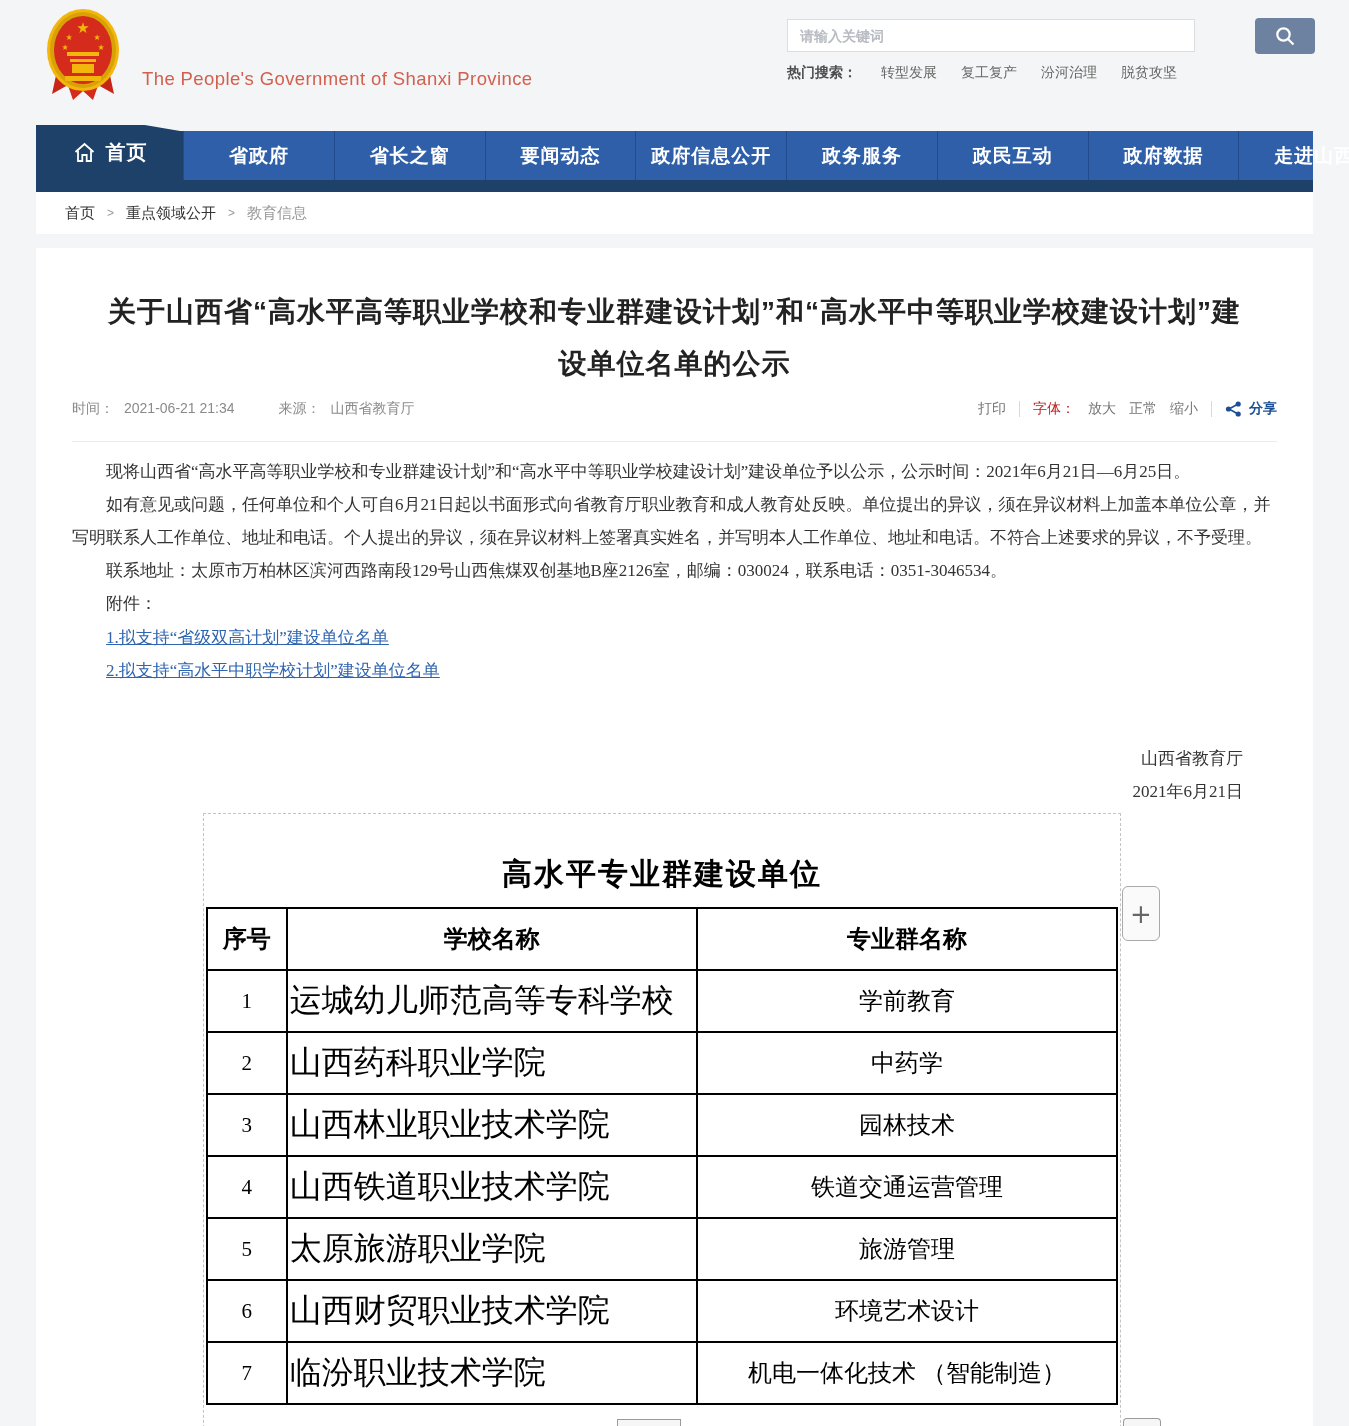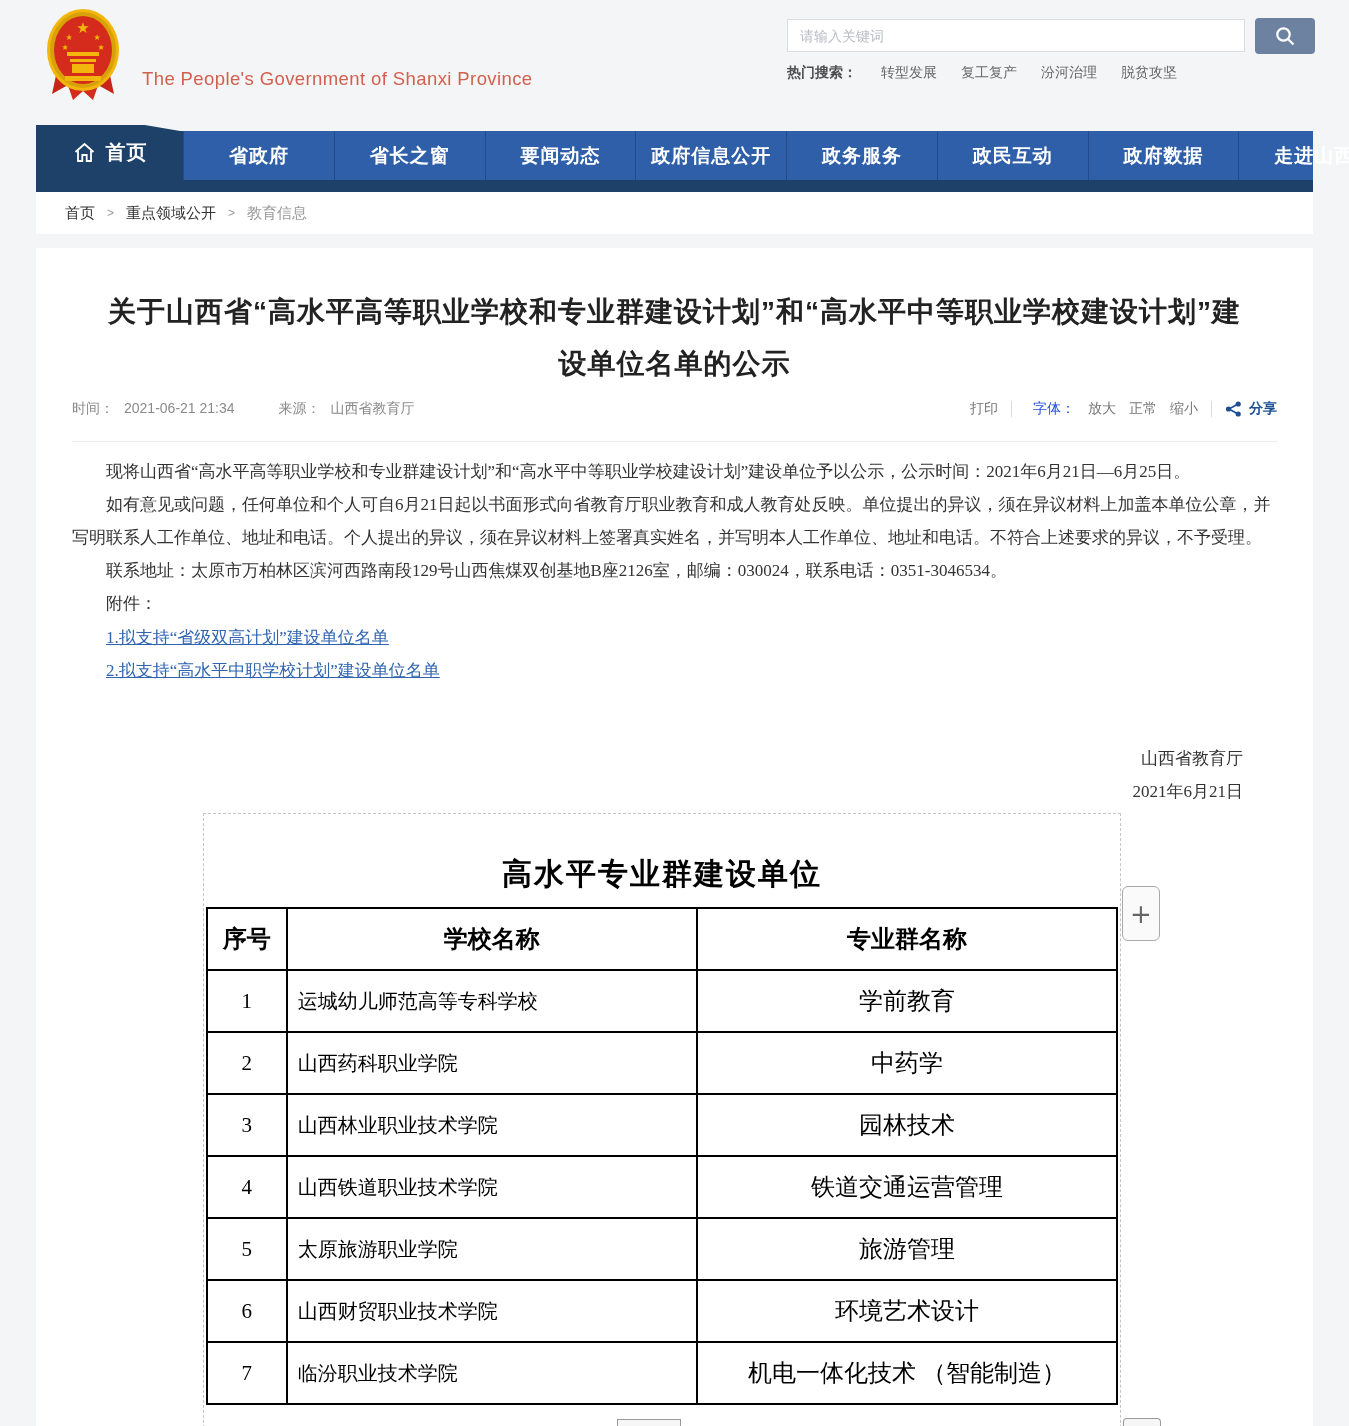--- a/index.html
+++ b/index.html
@@ -7,22 +7,22 @@
   body { font-family:"Liberation Sans", sans-serif; background:#f4f5f6; position:relative; }
   .page { position:relative; width:1349px; height:1426px; overflow:hidden; }
 
   
   .site-header { position:absolute; left:0; top:0; width:1349px; height:131px; background:#f4f5f6; }
   .emblem { position:absolute; left:44px; top:6px; width:78px; height:96px; }
   .site-title { position:absolute; left:140px; top:20px; font-size:46px; font-weight:bold;
                 color:#c9281e; letter-spacing:5px; font-family:"Liberation Serif", serif; }
   .site-subtitle { position:absolute; left:142px; top:68px; font-size:18.5px; color:#d2604f;
                    letter-spacing:0.4px; }
-  .search-input { position:absolute; left:787px; top:19px; width:458px; height:33px;
-                  border:1px solid #ddd; background:#fff; padding:0 12px; font-size:14px; color:#333; outline:none; }
+  .search-input { position:absolute; left:787px; top:19px; width:408px; height:33px;
+                  border:1px solid #ddd; background:#fff; padding:0 12px; font-size:14px; color:#333; outline:none;font-weight:bold; }
   .search-input::placeholder { color:#b8bcc2; }
   .search-btn { position:absolute; left:1255px; top:18px; width:60px; height:36px; background:#6d82a1;
                 border:none; border-radius:4px; cursor:pointer; display:flex; align-items:center; justify-content:center; }
   .hot-row { position:absolute; left:787px; top:64px; font-size:14px; color:#666;
              display:flex; align-items:center; gap:22px; }
   .hot-label { font-weight:bold; color:#4d4d4d; margin-right:2px; }
   .hot-link { color:#666; cursor:pointer; }
 
   
   .nav-bar { position:absolute; left:36px; top:131px; width:1277px; height:49px; background:#2e5fa8; }
@@ -70,21 +70,21 @@
                border:1px dashed #c4c4c4; }
   .doc-title { margin-top:40px; text-align:center; font-family:"Liberation Serif", serif;
                font-size:30px; font-weight:bold; color:#000; letter-spacing:2px; line-height:40px; }
   .doc-table { width:calc(100% - 4px); margin:13px 2px 0 2px; border-collapse:collapse;
                font-family:"Liberation Serif", serif; color:#000; }
   .doc-table th, .doc-table td { border:2px solid #000; }
   .doc-table th { height:62px; font-size:24px; font-weight:bold; text-align:center; }
   .doc-table td { height:62px; }
   .doc-table col.c1 { width:80px; } .doc-table col.c2 { width:412px; } .doc-table col.c3 { width:422px; }
   td.cell-num { text-align:center; font-size:21px; }
-  td.cell-school { text-align:left; font-size:20px; padding-left:10px; }
+  td.cell-school { text-align:left; font-size:32px; padding-left:2px; }
   td.cell-group { text-align:center; font-size:24px; }
 
   .zoom-btn { position:absolute; left:1122px; top:886px; width:38px; height:55px; background:#fafafa;
               border:1px solid #a9a9a9; border-radius:6px; z-index:5; cursor:pointer;
               display:flex; align-items:center; justify-content:center; font-size:26px; color:#666;
               font-family:"DejaVu Sans", sans-serif; }
   .bottom-chip { position:absolute; background:#f6f6f6; border:1px solid #9a9a9a; border-bottom:none; z-index:4; }
   .chip-1 { left:617px; top:1419px; width:64px; height:7px; }
   .chip-2 { left:1123px; top:1418px; width:38px; height:8px; border-radius:4px 4px 0 0; }
 
@@ -174,21 +174,21 @@
       <div class="meta-left">
         <span>时间：</span>
           <span>2021-06-21 21:34</span>
         <span class="gap"></span>
         <span>来源：</span>
           <span>山西省教育厅</span>
       </div>
       <div class="meta-right">
         <span class="meta-action">打印</span>
         <span class="meta-divider"></span>
-        <span style="color:#1d4ed8;margin-left:8px;">字体：</span>
+        <span style="color:#b91c1c;">字体：</span>
         <span class="meta-action">放大</span>
         <span class="meta-action">正常</span>
         <span class="meta-action">缩小</span>
         <span class="meta-divider"></span>
         <span class="share-action">
           <span style="display:flex;">
             <svg width="17" height="16" viewBox="0 0 17 16">
               <g stroke="#1c4f93" stroke-width="1.6">
                   <line x1="4" y1="8" x2="13" y2="3"></line>
                   <line x1="4" y1="8" x2="13" y2="13"></line>

